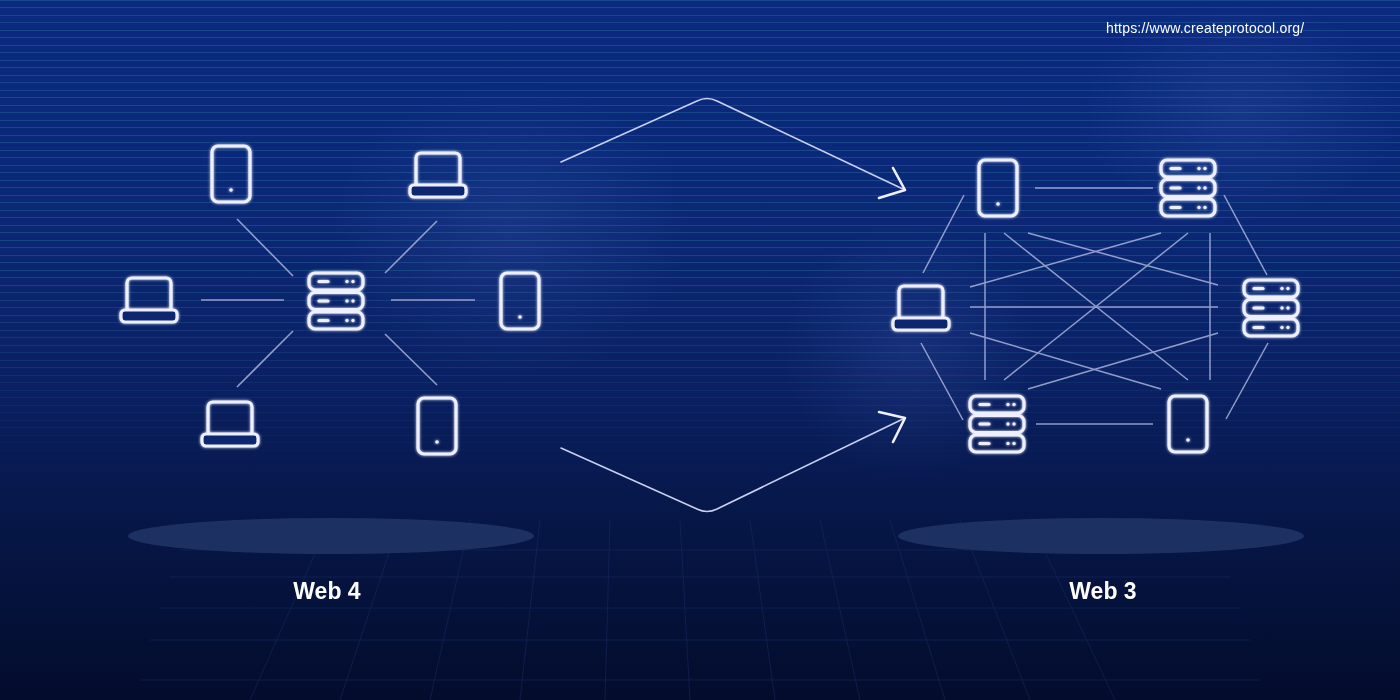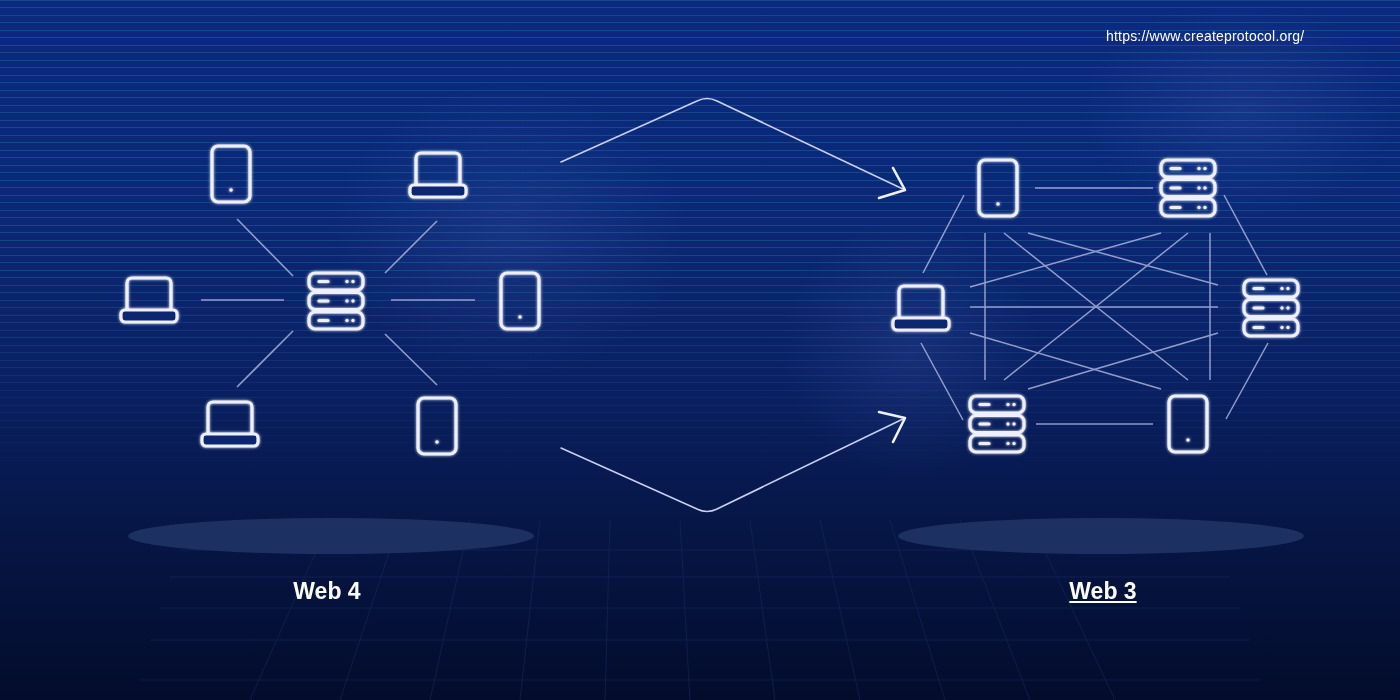--- a/index.html
+++ b/index.html
@@ -13,21 +13,21 @@
     background: repeating-linear-gradient(180deg, rgba(60,150,170,0.28) 0px, rgba(60,150,170,0.28) 1px, transparent 1px, transparent 7.5px);
     -webkit-mask-image: linear-gradient(180deg, #000 0%, #000 55%, transparent 100%);
     mask-image: linear-gradient(180deg, #000 0%, #000 55%, transparent 100%);
     pointer-events: none;
   }
   .glow {
     position: absolute; border-radius: 50%; pointer-events: none;
     background: radial-gradient(ellipse at center, rgba(80,110,200,0.18) 0%, transparent 70%);
   }
   .source-url {
-    position: absolute; left: 1106px; top: 28px;
+    position: absolute; left: 1106px; top: 20px;
     color: #ffffff; font-size: 14px; letter-spacing: 0.2px;
   }
   svg.scene { position: absolute; left: 0; top: 0; }
   .platform {
     position: absolute; height: 36px; border-radius: 50%;
     background: #1d3263; opacity: 0.95;
   }
   .label {
     position: absolute; color: #ffffff; font-weight: bold; font-size: 23px;
     text-align: center; width: 200px;
@@ -148,13 +148,13 @@
     <use href="#phone" x="998" y="188"></use>
     <use href="#server" x="1188" y="188"></use>
     <use href="#laptop" x="921" y="308"></use>
     <use href="#server" x="1271" y="308"></use>
     <use href="#server" x="997" y="424"></use>
     <use href="#phone" x="1188" y="424"></use>
   </g>
 </svg>
 
 <div class="label" style="left:227px;top:578px;">Web 4</div>
-<div class="label" style="left:1003px;top:578px;text-decoration:underline;">Web 3</div>
+<div class="label" style="left:1003px;top:578px;">Web 3</div>
 
 </body></html>

